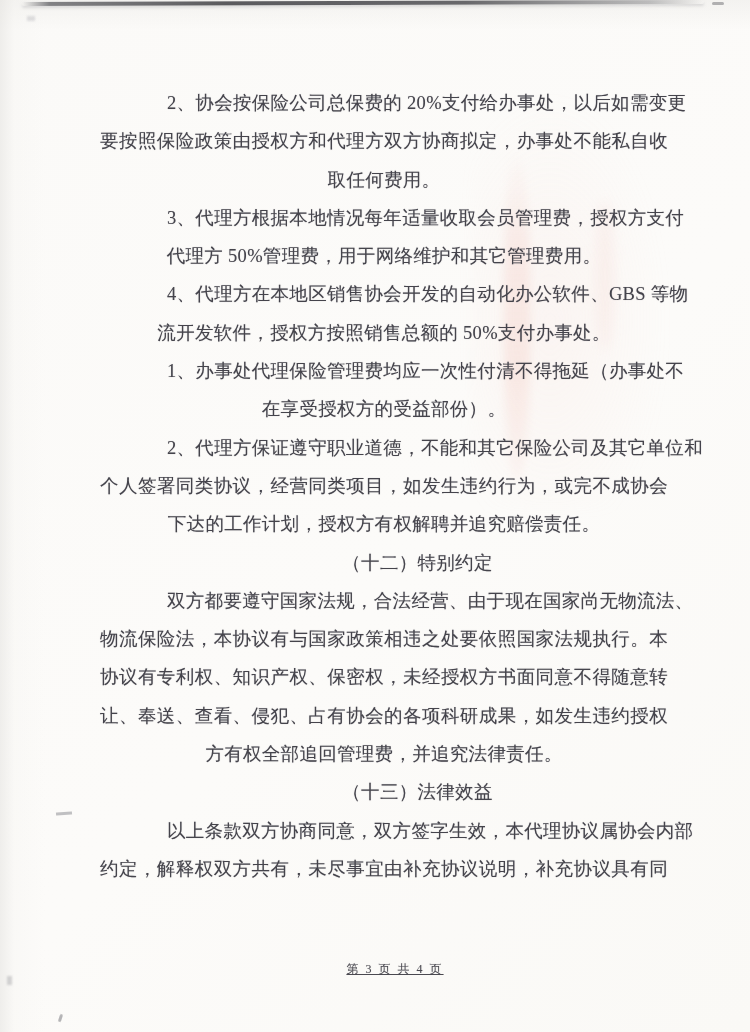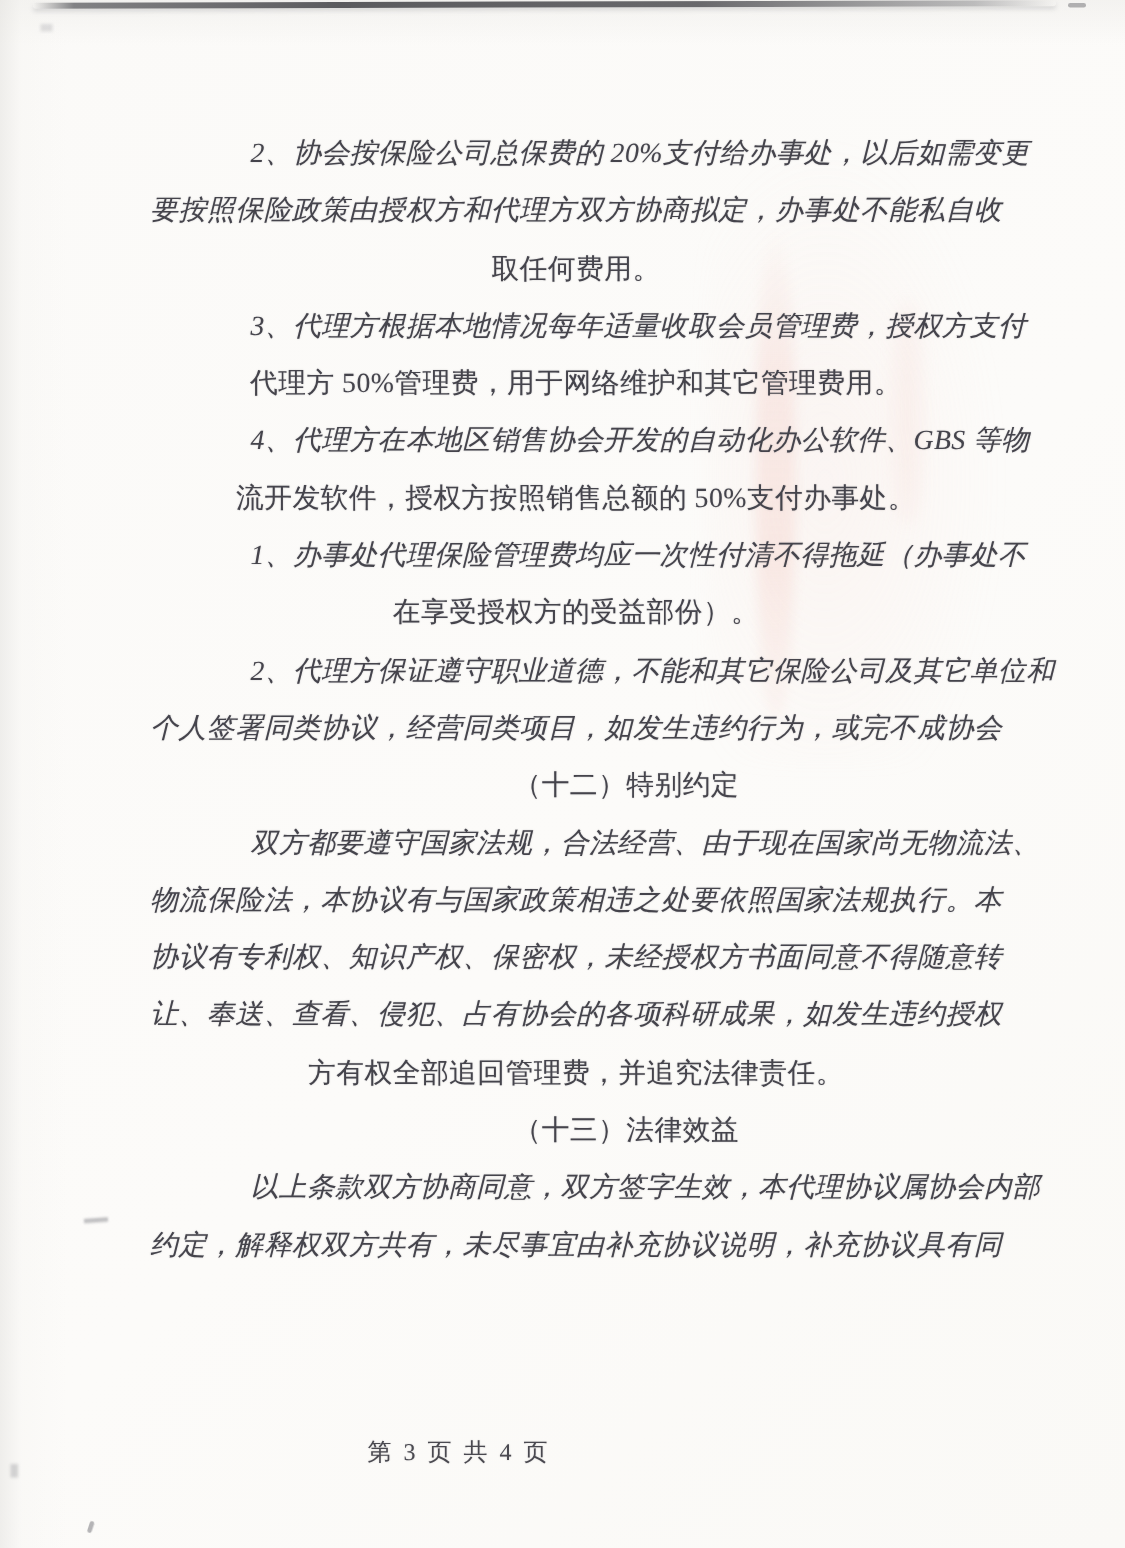--- a/index.html
+++ b/index.html
@@ -137,34 +137,35 @@
     color: #45444c;
     letter-spacing: 0.3px;
     white-space: nowrap;
     text-align: center;
     text-shadow: 0 0 1px rgba(69,68,76,0.35);
   }
   .line.indent { padding-left: 67px; }
   .line.fill {
     text-align: justify;
     text-align-last: justify;
-    font-style: italic;
   }
 
   .page-footer {
     position: absolute;
     left: 245px;
     top: 958px;
     width: 300px;
     height: 22px;
     line-height: 22px;
-    font-size: 16px;
+    text-align: center;
+    font-size: 12px;
     letter-spacing: 2px;
     color: #4a4950;
     text-shadow: 0 0 1px rgba(74,73,80,0.3);
+    text-decoration: underline;
   }
 </style>
 </head>
 <body>
 
 <div class="scan-top-line"></div>
 <div class="scan-top-speck"></div>
 <div class="pink-haze"></div>
 <div class="pink-streak-1"></div>
 <div class="pink-streak-2"></div>
@@ -178,20 +179,21 @@
     <div class="line fill">要按照保险政策由授权方和代理方双方协商拟定，办事处不能私自收</div>
     <div class="line">取任何费用。</div>
     <div class="line indent fill">3、代理方根据本地情况每年适量收取会员管理费，授权方支付</div>
     <div class="line">代理方 50%管理费，用于网络维护和其它管理费用。</div>
     <div class="line indent fill">4、代理方在本地区销售协会开发的自动化办公软件、GBS 等物</div>
     <div class="line">流开发软件，授权方按照销售总额的 50%支付办事处。</div>
     <div class="line indent fill">1、办事处代理保险管理费均应一次性付清不得拖延（办事处不</div>
     <div class="line">在享受授权方的受益部份）。</div>
     <div class="line indent fill">2、代理方保证遵守职业道德，不能和其它保险公司及其它单位和</div>
     <div class="line fill">个人签署同类协议，经营同类项目，如发生违约行为，或完不成协会</div>
+    <div class="line">下达的工作计划，授权方有权解聘并追究赔偿责任。</div>
     <div class="line indent">（十二）特别约定</div>
     <div class="line indent fill">双方都要遵守国家法规，合法经营、由于现在国家尚无物流法、</div>
     <div class="line fill">物流保险法，本协议有与国家政策相违之处要依照国家法规执行。本</div>
     <div class="line fill">协议有专利权、知识产权、保密权，未经授权方书面同意不得随意转</div>
     <div class="line fill">让、奉送、查看、侵犯、占有协会的各项科研成果，如发生违约授权</div>
     <div class="line">方有权全部追回管理费，并追究法律责任。</div>
     <div class="line indent">（十三）法律效益</div>
     <div class="line indent fill">以上条款双方协商同意，双方签字生效，本代理协议属协会内部</div>
     <div class="line fill">约定，解释权双方共有，未尽事宜由补充协议说明，补充协议具有同</div>
   </div>

